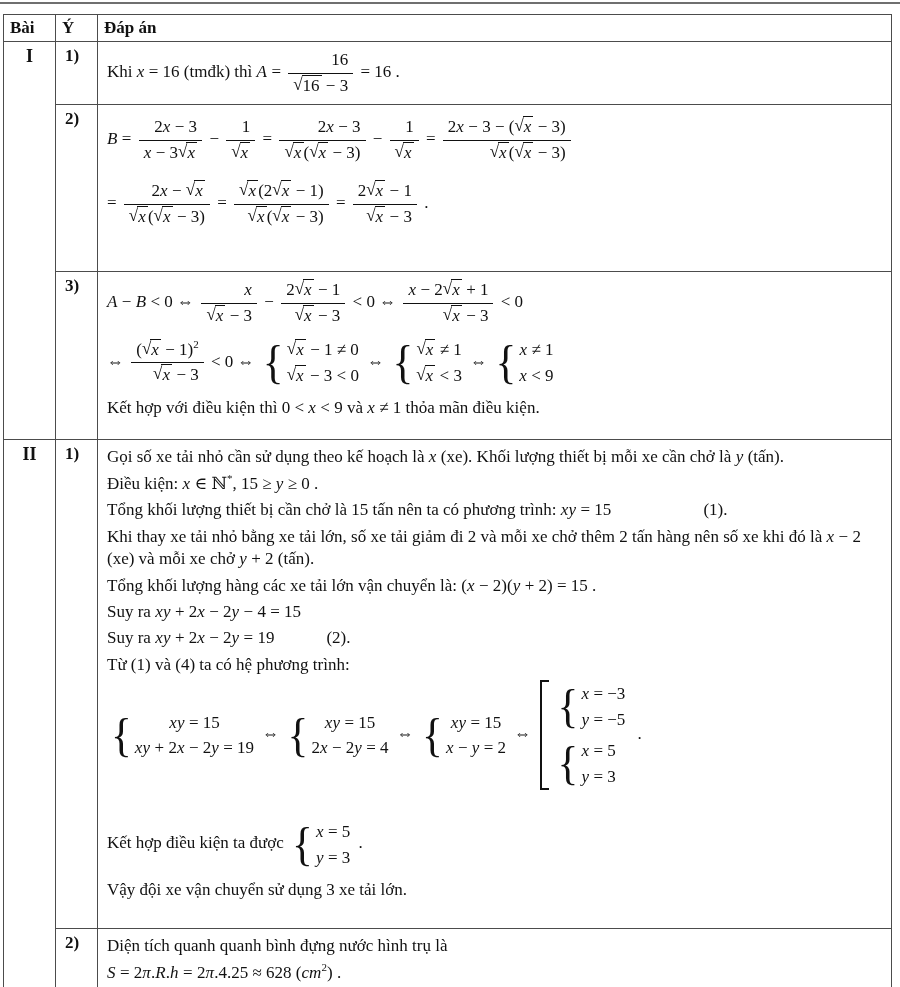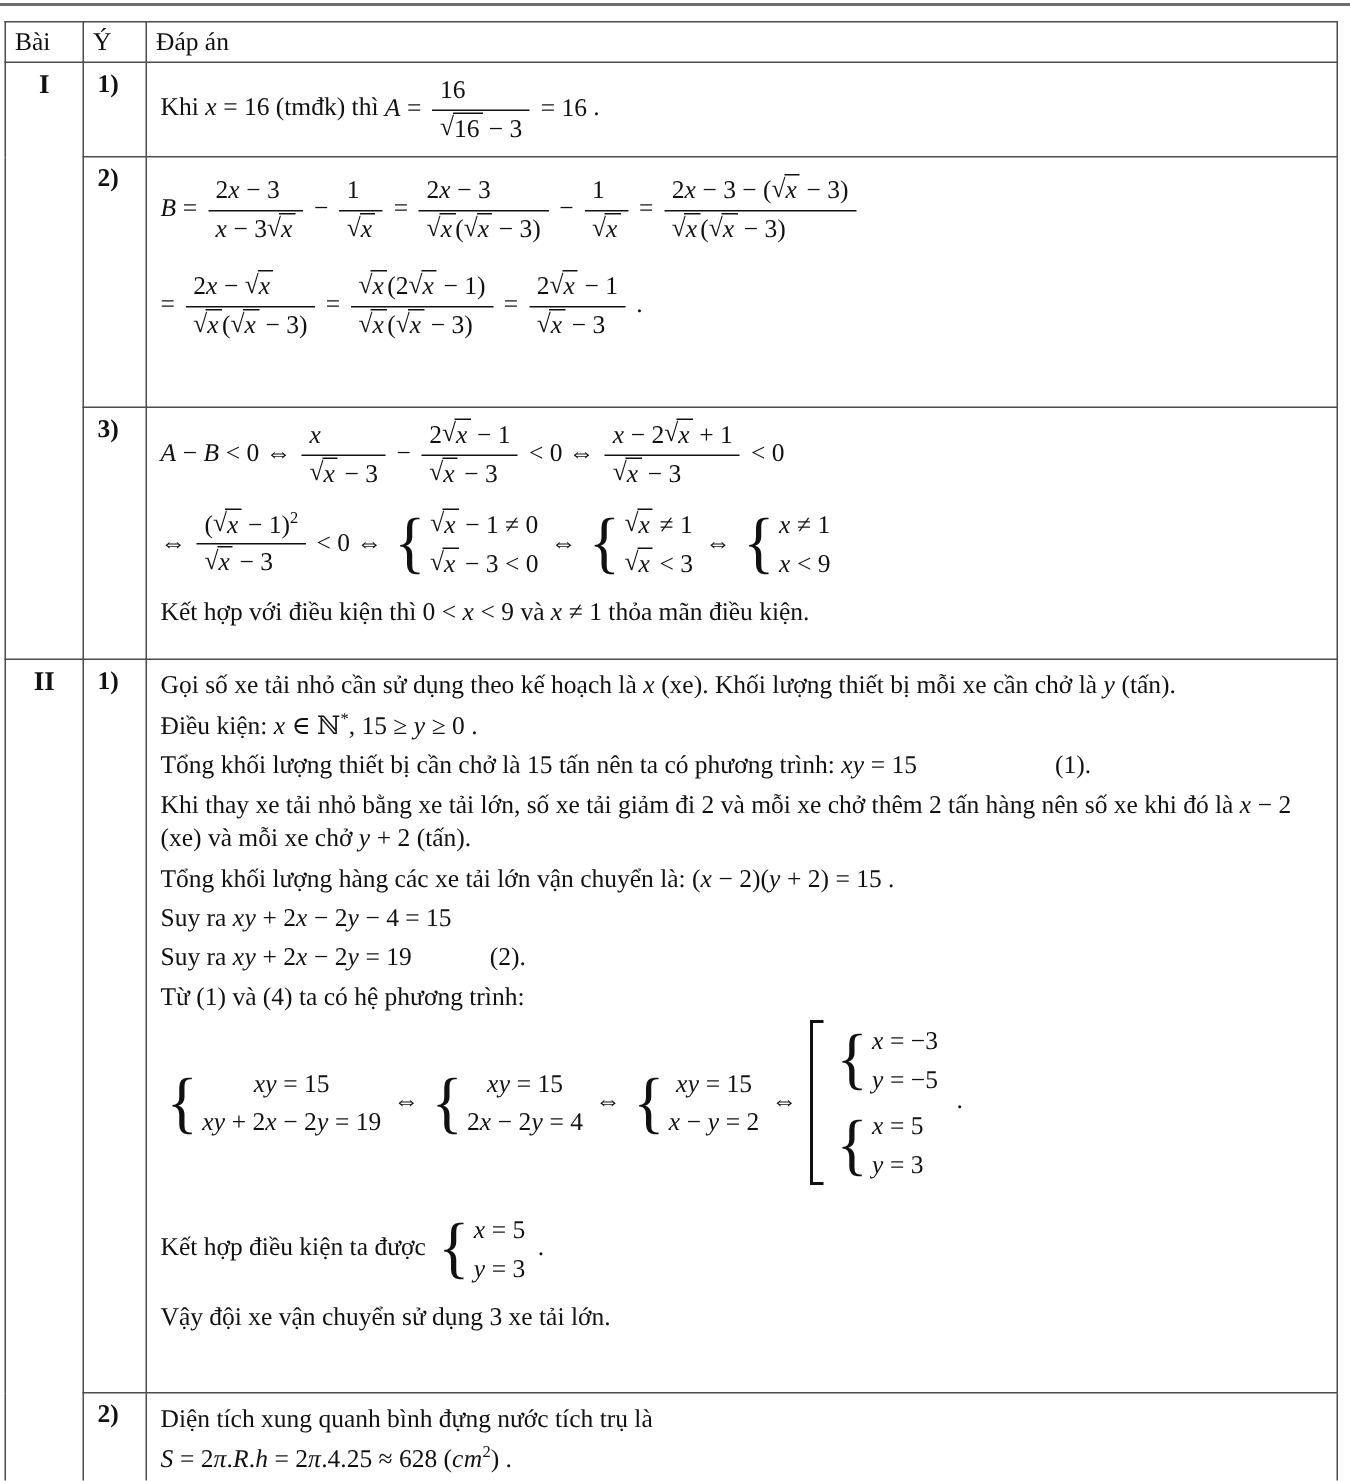--- a/index.html
+++ b/index.html
@@ -1,56 +1,56 @@
 <!DOCTYPE html>
 <html><head>
 <meta charset="utf-8">
 <style>
   html,body{margin:0;padding:0;background:#ffffff;}
   body{width:900px;height:987px;font-family:"Liberation Serif","DejaVu Serif",serif;color:#111;}
   .page{position:relative;width:900px;height:987px;overflow:hidden;}
   .top-rule{position:absolute;left:0;top:2px;width:900px;height:0;border-top:2px solid #6f6f6f;}
   table.answer{border-collapse:collapse;position:absolute;left:3px;top:14px;width:889px;table-layout:fixed;}
   td,th{border:1.4px solid #4c4c4c;vertical-align:top;padding:1px 6px;font-size:17px;line-height:1.32;}
-  th{text-align:left;font-weight:normal;padding:2px 6px;height:22px;}
+  th{text-align:left;font-weight:bold;padding:2px 6px;height:22px;}
   col.c-bai{width:52px;}
   col.c-y{width:42px;}
   td.bai{font-weight:bold;text-align:center;font-size:18px;padding-top:3px;}
   td.y{font-weight:bold;padding-left:9px;padding-top:3px;font-size:17px;}
   td.ans{padding:2px 9px;}
   .h-i1{height:56px;}
   .h-i2{height:162px;}
   .h-i3{height:163px;}
   .h-ii1{height:484px;}
   .h-ii2{height:64px;}
   .line{margin:4px 0;}
   .math i{font-style:italic;letter-spacing:.2px;}
   
-  .frac{display:inline-block;vertical-align:middle;text-align:left;margin:1px 3px;}
+  .frac{display:inline-block;vertical-align:middle;text-align:right;margin:1px 3px;}
   .frac .num{display:block;border-bottom:1.3px solid #111;padding:0 5px 1px 5px;}
   .frac .den{display:block;padding:1px 5px 0 5px;}
   
   .sqrt{display:inline-block;white-space:nowrap;}
   .sqrt .rsym{display:inline-block;position:relative;top:-1px;margin-right:-1px;}
   .sqrt .rad{display:inline-block;border-top:1.3px solid #111;padding:0 2px 0 1px;line-height:1.15;}
   
   .cases{display:inline-flex;align-items:center;vertical-align:middle;margin:1px 4px;}
   .cases .cbrace{font-size:2.55em;font-weight:400;line-height:.85;margin-right:3px;transform:scaleY(1.05);}
   .cases .clines{display:inline-flex;flex-direction:column;text-align:center;}
   .cases .cline{line-height:1.5;white-space:nowrap;}
   
   .bigbr{display:inline-flex;align-items:center;vertical-align:middle;margin:0 4px;}
   .bigbr .bbrack{align-self:stretch;width:7px;border-left:2px solid #111;border-top:2px solid #111;border-bottom:2px solid #111;margin-right:5px;}
   .bigbr .blines{display:inline-flex;flex-direction:column;gap:4px;}
   sup.msup{font-size:11px;vertical-align:super;line-height:0;}
   .gap-wide{display:inline-block;width:92px;}
   .gap-mid{display:inline-block;width:52px;}
   .mt8{margin-top:8px;}
   .mt14{margin-top:14px;}
-  .mt12{margin-top:16px;}
+  .mt12{margin-top:28px;}
 </style>
 </head>
 <body>
 
 <div class="page">
   <div class="top-rule"></div>
   <table class="answer">
     <colgroup>
         <col class="c-bai">
         <col class="c-y">
@@ -161,19 +161,19 @@
                     <span class="cline"><i>x</i> = 5</span>
                     <span class="cline"><i>y</i> = 3</span>
                   </span>
                 </span></span> .</div>
         <div class="line mt8">Vậy đội xe vận chuyển sử dụng 3 xe tải lớn.</div>
       </td>
     </tr>
     <tr>
       <td class="y h-ii2">2)</td>
       <td class="ans h-ii2">
-        <div class="line">Diện tích xung quanh bình đựng nước tích trụ là</div>
+        <div class="line">Diện tích quanh quanh bình đựng nước hình trụ là</div>
         <div class="line"><span class="math"><i>S</i> = 2<i>π</i>.<i>R</i>.<i>h</i> = 2<i>π</i>.4.25 ≈ 628 (<i>cm</i><sup class="msup">2</sup>)</span> .</div>
       </td>
     </tr>
   </tbody>
     </table>
 </div>
 
 </body></html>

